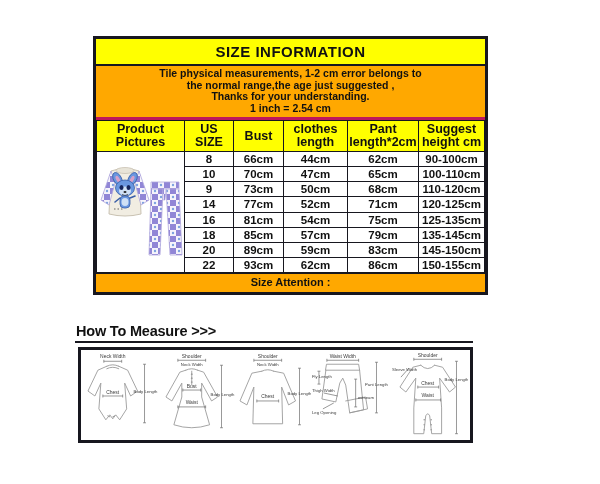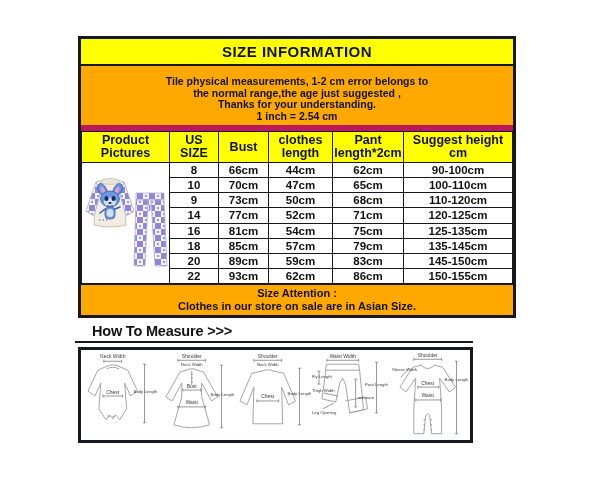--- a/index.html
+++ b/index.html
@@ -1,33 +1,33 @@
 <!DOCTYPE html>
 <html><head>
 <meta charset="utf-8">
 <style>
   html,body{margin:0;padding:0;background:#fff;}
   .page{position:relative;width:600px;height:484px;background:#fff;overflow:hidden;
         font-family:"Liberation Sans","DejaVu Sans",sans-serif;color:#111;}
-  .main-box{position:absolute;left:78px;top:36px;width:438px;box-sizing:border-box;
+  .main-box{position:absolute;left:93px;top:36px;width:395px;box-sizing:border-box;
             border:3px solid #17171f;background:#d946ef;}
   .title-band{height:25px;line-height:25px;background:#FFFF00;text-align:center;
               font-size:15px;font-weight:bold;letter-spacing:.5px;border-bottom:2px solid #17171f;}
-  .notes-band{background:#FFA800;border-bottom:6px solid #be185d;text-align:center;
-              font-size:10.5px;font-weight:bold;line-height:11.5px;padding:10px 0 3px;}
+  .notes-band{background:#FFA800;border-bottom:3px solid #be185d;text-align:center;
+              font-size:10.5px;font-weight:bold;line-height:11.5px;padding:2px 0 3px;}
   table.size-table{width:100%;border-collapse:collapse;table-layout:fixed;}
   table.size-table th{background:#FFFF00;font-size:12.5px;font-weight:bold;line-height:13px;
               height:30px;border:1px solid #17171f;padding:0;text-align:center;vertical-align:middle;margin-left:8px;}
   table.size-table td{font-size:11.5px;font-weight:600;height:14px;border:1px solid #17171f;
               padding:0;text-align:center;vertical-align:middle;background:#fff;}
   td.product-cell{background:#fff;}
   .attention-band{background:#FFA800;border-top:1px solid #17171f;text-align:center;
               font-size:11px;font-weight:bold;line-height:12.6px;padding:2px 16px 3px;}
   .how-heading{position:absolute;left:76px;top:323px;font-size:14.5px;font-weight:bold;
-              font-family:"Liberation Sans","DejaVu Sans",sans-serif;letter-spacing:-.2px;margin-left:16px;}
+              font-family:"Liberation Sans","DejaVu Sans",sans-serif;letter-spacing:-.2px;}
   .rule{position:absolute;left:75px;top:341px;width:398px;height:2px;background:#17171f;}
   .diagram-box{position:absolute;left:78px;top:347px;width:395px;height:96px;box-sizing:border-box;
               border:3px solid #17171f;background:#fff;display:flex;align-items:center;
               justify-content:space-between;padding:0 2px;}
   .diagram-box svg{display:block;}
   .garment{stroke:#9a9a9a;fill:none;stroke-width:0.9;stroke-linejoin:round;stroke-linecap:round;}
   .dim{stroke:#6b6b6b;fill:none;stroke-width:0.7;}
   .lbl{fill:#3c3c3c;font-family:"Liberation Sans","DejaVu Sans",sans-serif;font-size:5px;}
   .lbl-sm{fill:#3c3c3c;font-family:"Liberation Sans","DejaVu Sans",sans-serif;font-size:4.3px;}
 </style>
@@ -158,21 +158,20 @@
           <td>93cm</td>
           <td>62cm</td>
           <td>86cm</td>
           <td>150-155cm</td>
         </tr>
       </tbody>
     </table>
 
     <div class="attention-band">
       <div>Size Attention :</div>
-      <div>Clothes in our store on sale are in Asian Size.</div>
     </div>
   </div>
 
   <div class="how-heading">How To Measure &gt;&gt;&gt;</div>
   <div class="rule"></div>
 
   <div class="diagram-box">
 
     <svg width="76" height="88" viewBox="0 0 76 88">
       <text class="lbl" x="30" y="7" text-anchor="middle">Neck Width</text>

